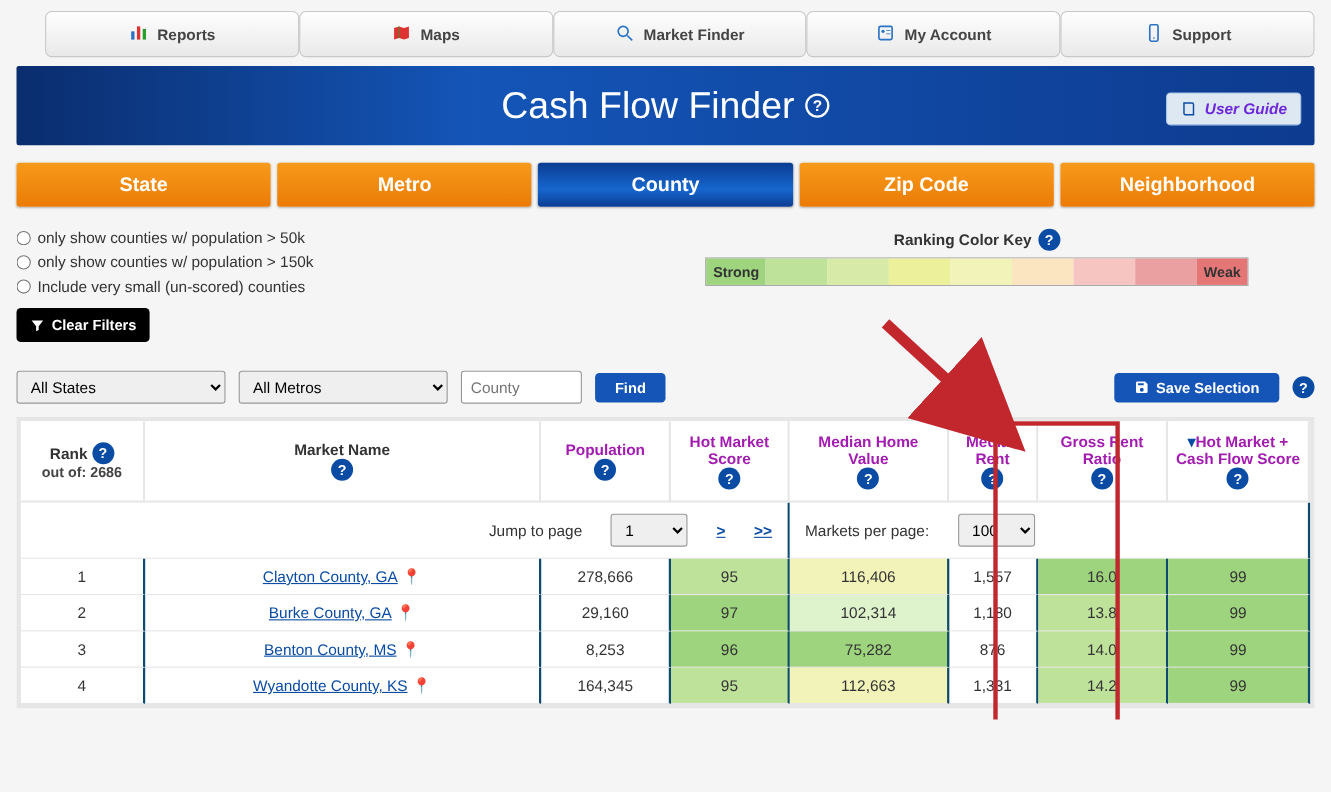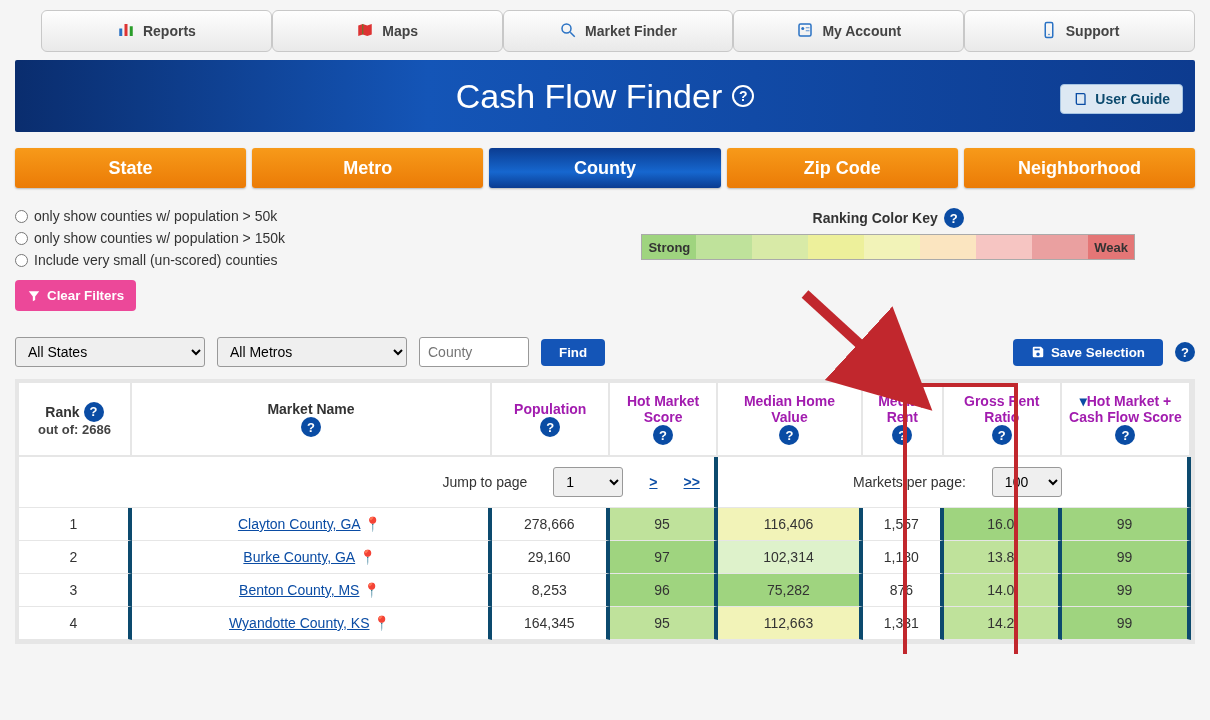--- a/index.html
+++ b/index.html
@@ -12,53 +12,53 @@
     flex: 1; height: 42px; background: linear-gradient(#fefefe,#e9e9e9);
     border: 1px solid #c8c8c8; border-radius: 6px; display: flex; align-items: center; justify-content: center;
     gap: 8px; font-weight: 700; color: #444; cursor: pointer;
   }
   .topnav-btn svg { width: 18px; height: 18px; }
 
   
   .header { background: linear-gradient(90deg,#0a2d6e 0%, #1455b7 35%, #0d3b8f 100%); height: 72px; border-radius: 2px; position: relative; display: flex; align-items: center; justify-content: center; }
   .header-title { color: #fff; font-size: 34px; font-weight: 400; display: flex; align-items: center; gap: 10px; }
   .header-help { width: 22px; height: 22px; border: 2px solid #fff; border-radius: 50%; display: inline-flex; align-items: center; justify-content: center; font-size: 14px; font-weight: 700; }
-  .user-guide { position: absolute; right: 12px; top: 24px; background:#dde8f3; color:#0c4a6e; border:1px solid #a6c4e3; border-radius:4px; padding:6px 12px; font-weight:700; cursor:pointer; display:flex; align-items:flex-end; gap:6px; }
+  .user-guide { position: absolute; right: 12px; top: 24px; background:#dde8f3; color:#6d28d9; border:1px solid #a6c4e3; border-radius:4px; padding:6px 12px; font-weight:700; cursor:pointer; display:flex; align-items:flex-end; gap:6px;font-style:italic; }
 
   
   .tabs { display: flex; gap: 6px; margin: 16px 0 20px 0; }
   .tab { flex:1; height: 40px; display:flex; align-items:center; justify-content:center; color:#fff; font-weight:700; font-size:18px; border-radius:3px; cursor:pointer; background: linear-gradient(#f79a1a,#eb7b06); box-shadow: 0 1px 2px rgba(0,0,0,.25); }
   .tab.active { background: linear-gradient(180deg,#0b3c91 0%, #1667cf 60%, #0b3c91 100%); }
 
   
   .filters-row { display:flex; justify-content: space-between; }
   .filters-left { display:flex; flex-direction:column; gap:6px; }
   .radio-line { display:flex; align-items:center; gap:6px; color:#333; }
   .radio-line input { accent-color:#555; }
-  .clear-btn { margin-top:6px; background:#ec4899; color:#fff; border:none; border-radius:4px; padding:8px 12px; font-weight:600; cursor:pointer; display:flex; align-items:center; gap:6px; width:max-content; }
+  .clear-btn { margin-top:6px; background:#000000; color:#fff; border:none; border-radius:4px; padding:8px 12px; font-weight:600; cursor:pointer; display:flex; align-items:center; gap:6px; width:max-content; }
 
   .colorkey-wrap { display:flex; flex-direction:column; align-items:center; gap:6px; margin-right:60px; }
   .colorkey-title { font-weight:700; display:flex; align-items:center; gap:6px; }
   .colorkey { display:flex; border:1px solid #aaa; }
   .colorkey .cell { width:56px; height:24px; }
   .colorkey .lbl { display:flex; align-items:center; padding:0 6px; font-weight:700; font-size:13px; }
 
   
   .controls { display:flex; align-items:center; gap:12px; margin:26px 0 12px 0; }
   select, input[type=text] { height:30px; border:1px solid #999; border-radius:3px; padding:0 8px; font-size:14px; }
   .find-btn, .save-btn { background:#1455b7; color:#fff; border:none; border-radius:4px; padding:6px 18px; font-weight:600; cursor:pointer; }
   .save-btn { margin-left:auto; display:flex; align-items:center; gap:6px; }
   .help-dot { width:20px; height:20px; background:#0a4ca4; color:#fff; border-radius:50%; display:inline-flex; align-items:center; justify-content:center; font-weight:700; font-size:13px; cursor:pointer; }
 
   
   .table { width:100%; border:4px solid #e6e6e6; border-collapse: separate; border-spacing:0; background:#fff; }
   .table th { background:#fff; border-bottom:2px solid #e6e6e6; border-right:2px solid #e6e6e6; padding:10px 6px; text-align:center; font-weight:700; font-size:14px; }
   .table th .hlink { color:#a21caf; display:block; }
   .table th .sub { color:#444; font-weight:700; display:block; font-size:13px; }
-  .table td { border-bottom:1px solid #e6e6e6; border-right:4px solid #0c4a6e; padding:8px 6px; text-align:center; }
+  .table td { border-bottom:1px solid #e6e6e6; border-right:2px solid #0c4a6e; padding:8px 6px; text-align:center; }
   .mk-link { color:#0a4ca4; text-decoration: underline; }
   .pin { color:#0a4ca4; margin-left:4px; }
 
   .pager-row td { background:#fff; padding:10px 4px; }
   .pager-inner { display:flex; align-items:center; justify-content:center; gap:26px; }
   .pager-inner a { color:#0a4ca4; font-weight:700; text-decoration:underline; }
 
   .c-strong  { background:#9fd47f; }
   .c-strong2 { background:#bfe29b; }
   .c-mid2    { background:#f2f3b8; }
@@ -259,21 +259,21 @@
         <tr class="pager-row">
           <td colspan="4">
             <div class="pager-inner" style="justify-content:flex-end;padding-right:10px">
               <span>Jump to page</span>
               <select style="width:70px"><option>1</option></select>
               <a href="#">&gt;</a>
               <a href="#">&gt;&gt;</a>
             </div>
           </td>
           <td colspan="4">
-            <div class="pager-inner" style="justify-content:center;padding-left:10px">
+            <div class="pager-inner" style="justify-content:flex-start;padding-left:10px">
               <span>Markets per page:</span>
               <select style="width:70px"><option>100</option></select>
             </div>
           </td>
         </tr>
       <tr>
             <td>1</td>
             <td><a href="#" class="mk-link">Clayton County, GA</a><span class="pin">📍</span></td>
             <td>278,666</td>
             <td class="c-strong2">95</td>

